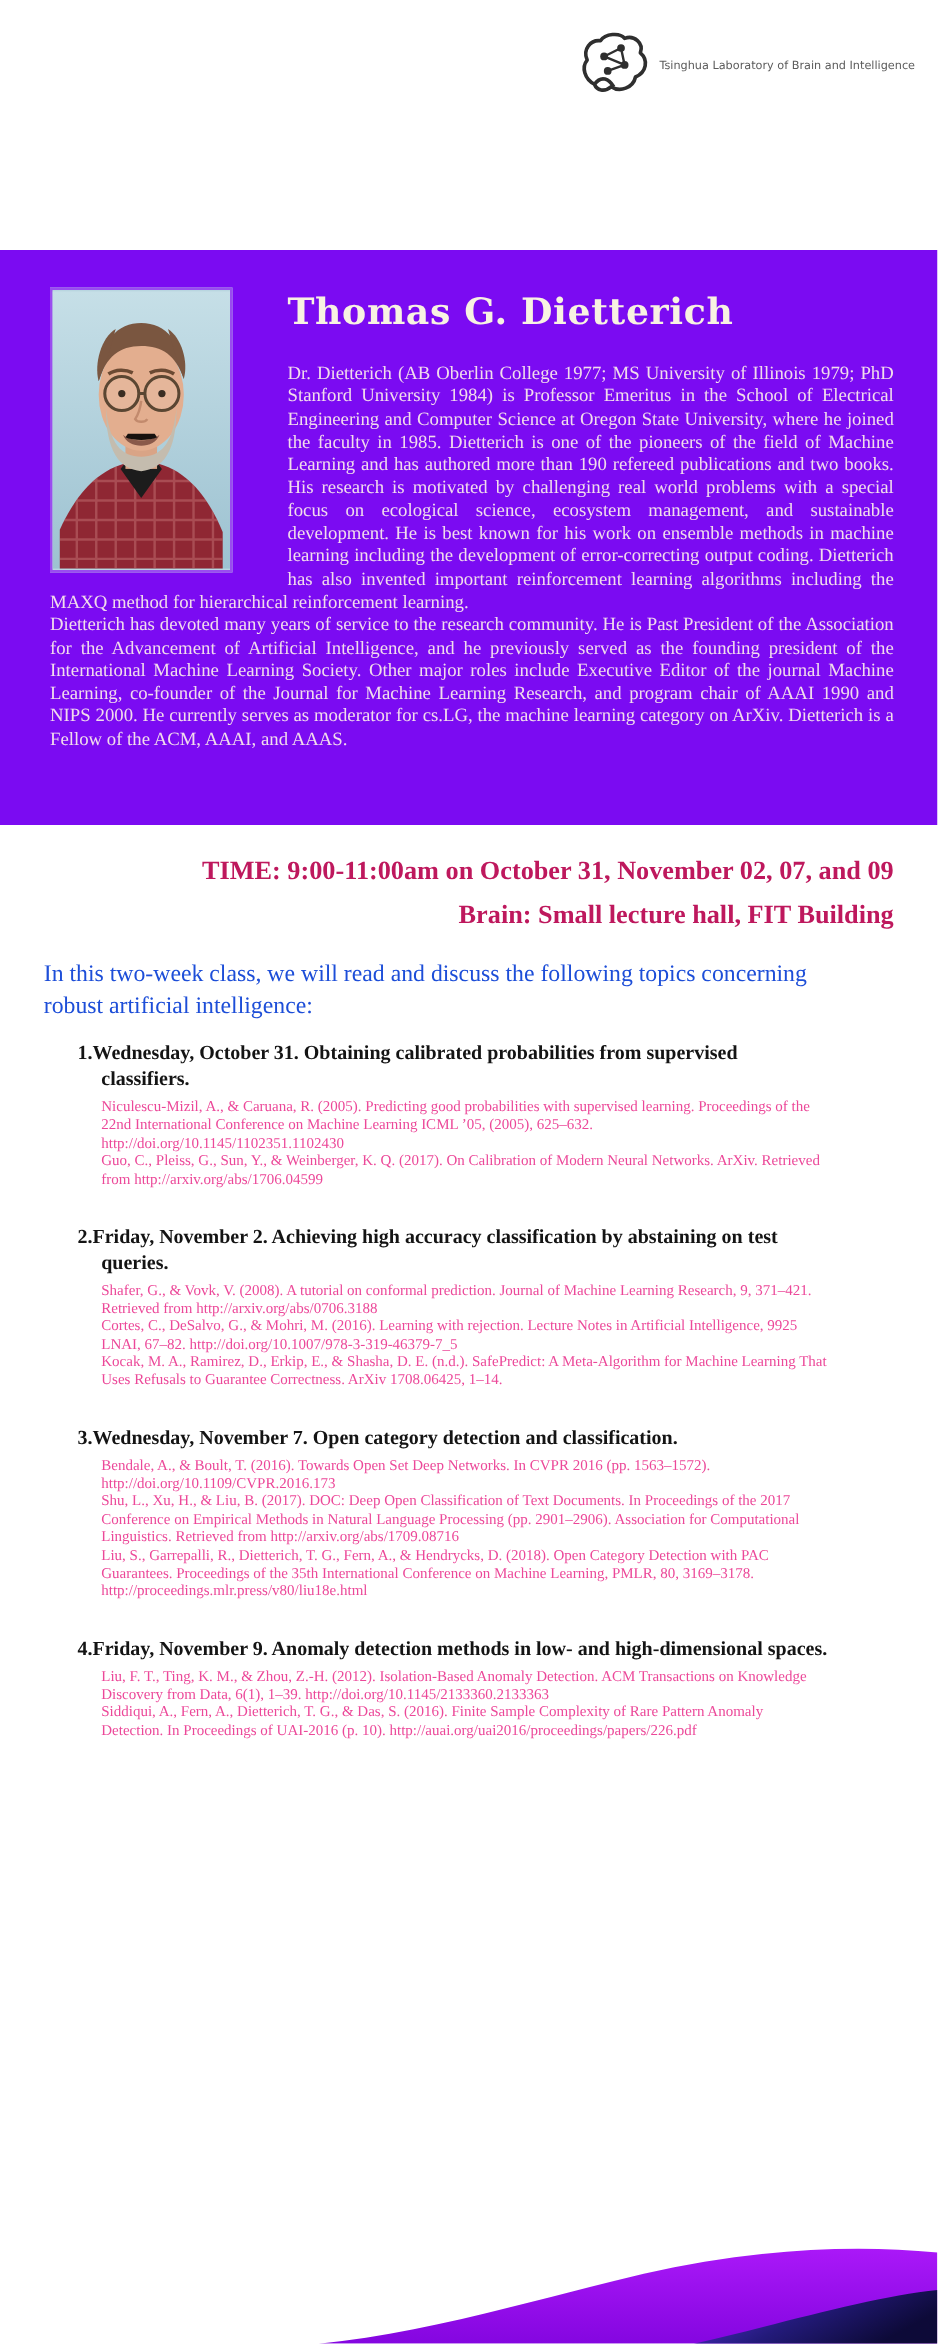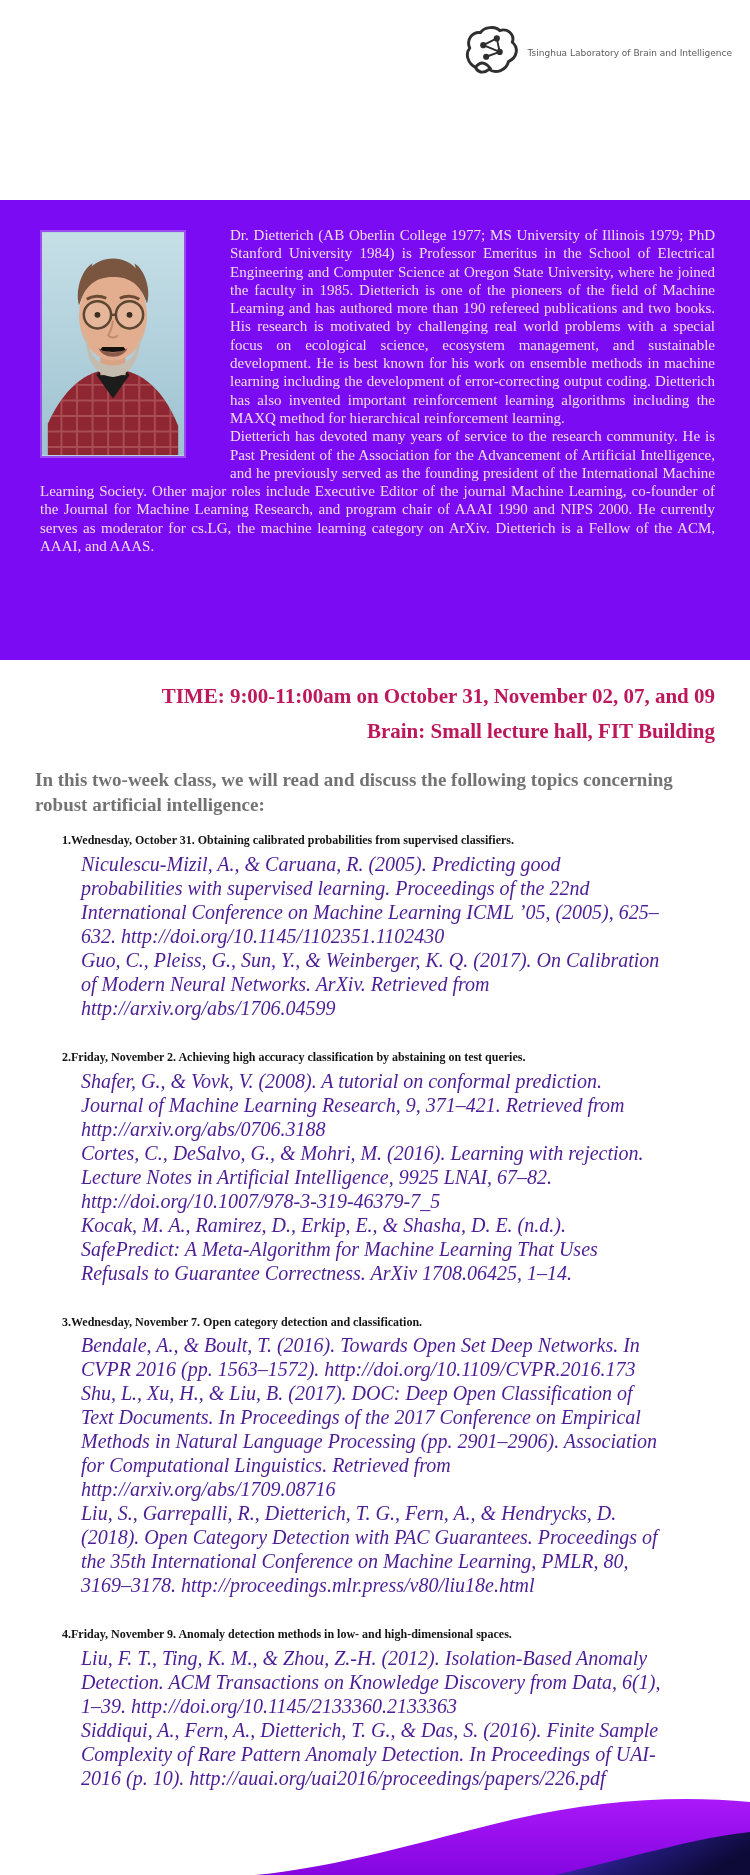--- a/index.html
+++ b/index.html
@@ -25,30 +25,30 @@
   }
   .photo svg { display:block; width:100%; height:100%; }
   .speaker-name {
     font-family:"DejaVu Serif", serif; font-weight:bold; font-size:29px;
     color:#f8f2e2; margin:6px 0 24px 0; letter-spacing:0.5px;
   }
   .bio { font-size:15px; line-height:1.22; text-align:justify; color:#f2dcec; }
   
   .schedule { padding:24px 35px 0 35px; }
   .sched-line { font-weight:bold; font-size:21px; color:#be185d; margin-bottom:10px;text-align:right; }
-  .intro { padding:14px 35px 0 35px; font-weight:bold; font-size:19px; line-height:1.3; color:#737373; width:715px; }
+  .intro { padding:14px 35px 0 35px; font-weight:normal; font-size:19px; line-height:1.3; color:#1d4ed8; width:715px; }
   
   .topics { margin:16px 35px 0 62px; }
   .topic { margin-bottom:30px; }
   .topic-head {
-    font-weight:bold; font-size:12px; line-height:1.3; color:#141414;
+    font-weight:bold; font-size:16px; line-height:1.3; color:#141414;
     padding-left:19px; text-indent:-19px; margin-bottom:3px; width:600px;
   }
   .refs { padding-left:19px; width:600px; }
-  .refs p { font-size:20px; line-height:1.2; color:#4c1d95;font-style:italic; }
+  .refs p { font-size:12px; line-height:1.2; color:#ec4899; }
   
   .footer-wave { position:absolute; left:0; bottom:0; width:750px; height:100px; }
   .footer-wave svg { display:block; width:750px; height:100px; }
 </style>
 </head>
 <body>
 
 <div class="header">
   <div class="logo">
     <svg viewBox="0 0 60 52" aria-hidden="true">
@@ -95,20 +95,21 @@
       <path d="M60,120 C66,123 80,123 86,120 L84,117 L62,117 Z" fill="#f3 efe8" opacity="0.9"></path>
       <circle cx="57" cy="84" r="14" fill="rgba(255,255,255,0.10)" stroke="#5a4632" stroke-width="2.5"></circle>
       <circle cx="90" cy="84" r="14" fill="rgba(255,255,255,0.10)" stroke="#5a4632" stroke-width="2.5"></circle>
       <path d="M71,84 L76,84" stroke="#5a4632" stroke-width="2.5"></path>
       <circle cx="57" cy="84" r="3" fill="#3a2d22"></circle>
       <circle cx="90" cy="84" r="3" fill="#3a2d22"></circle>
       <path d="M46,68 C52,64 60,64 66,67 M80,67 C86,64 94,64 100,68" stroke="#6b4a33" stroke-width="3" fill="none"></path>
       <path d="M73,90 C72,98 70,102 68,105 C70,108 76,108 78,105" stroke="#c28a6d" stroke-width="2" fill="none"></path>
     </svg>
   </div>
+  <h2 class="speaker-name">Thomas G. Dietterich</h2>
   <p class="bio">Dr. Dietterich (AB Oberlin College 1977; MS University of Illinois 1979; PhD Stanford University 1984) is Professor Emeritus in the School of Electrical Engineering and Computer Science at Oregon State University, where he joined the faculty in 1985. Dietterich is one of the pioneers of the field of Machine Learning and has authored more than 190 refereed publications and two books. His research is motivated by challenging real world problems with a special focus on ecological science, ecosystem management, and sustainable development.  He is best known for his work on ensemble methods in machine learning including the development of error-correcting output coding. Dietterich has also invented important reinforcement learning algorithms including the MAXQ method for hierarchical reinforcement learning.</p>
   <p class="bio">Dietterich has devoted many years of service to the research community. He is Past President of the Association for the Advancement of Artificial Intelligence, and he previously served as the founding president of the International Machine Learning Society. Other major roles include Executive Editor of the journal Machine Learning, co-founder of the Journal for Machine Learning Research, and program chair of AAAI 1990 and NIPS 2000. He currently serves as moderator for cs.LG, the machine learning category on ArXiv. Dietterich is a Fellow of the ACM, AAAI, and AAAS.</p>
 </div>
 
 <div class="schedule">
   <div class="sched-line">TIME: 9:00-11:00am on October 31, November 02, 07, and 09</div>
   <div class="sched-line">Brain: Small lecture hall, FIT Building</div>
 </div>
 
 <p class="intro">In this two-week class, we will read and discuss the following topics concerning robust artificial intelligence:</p>

